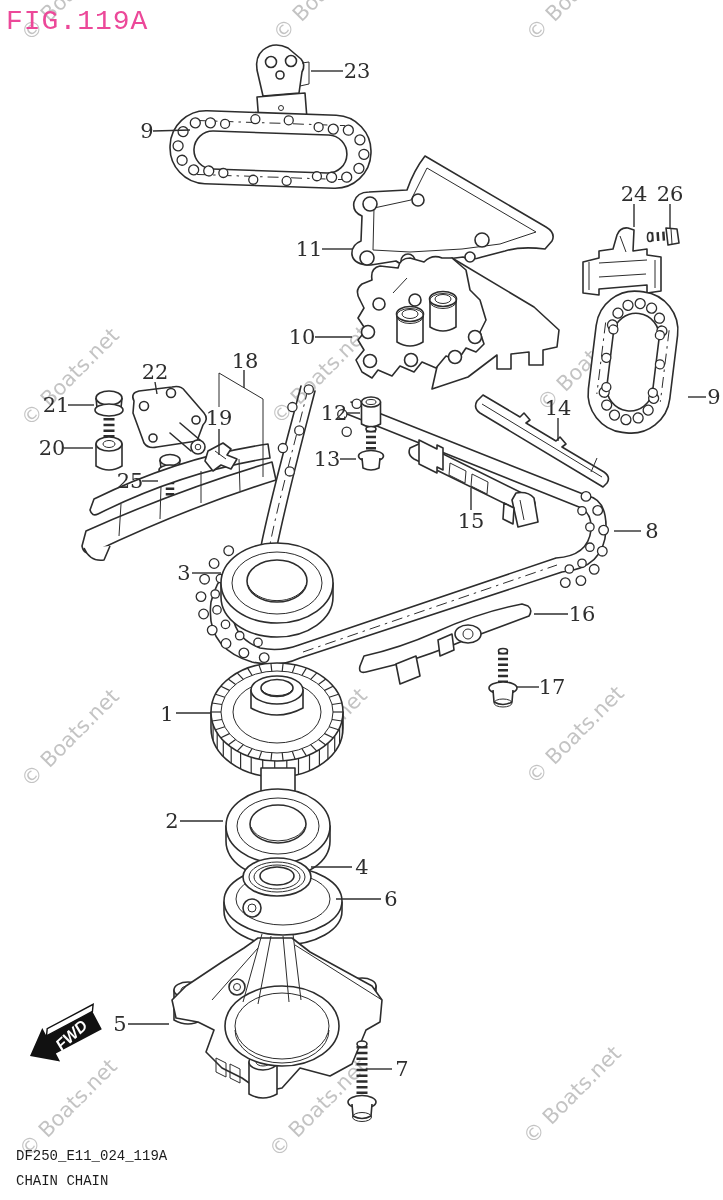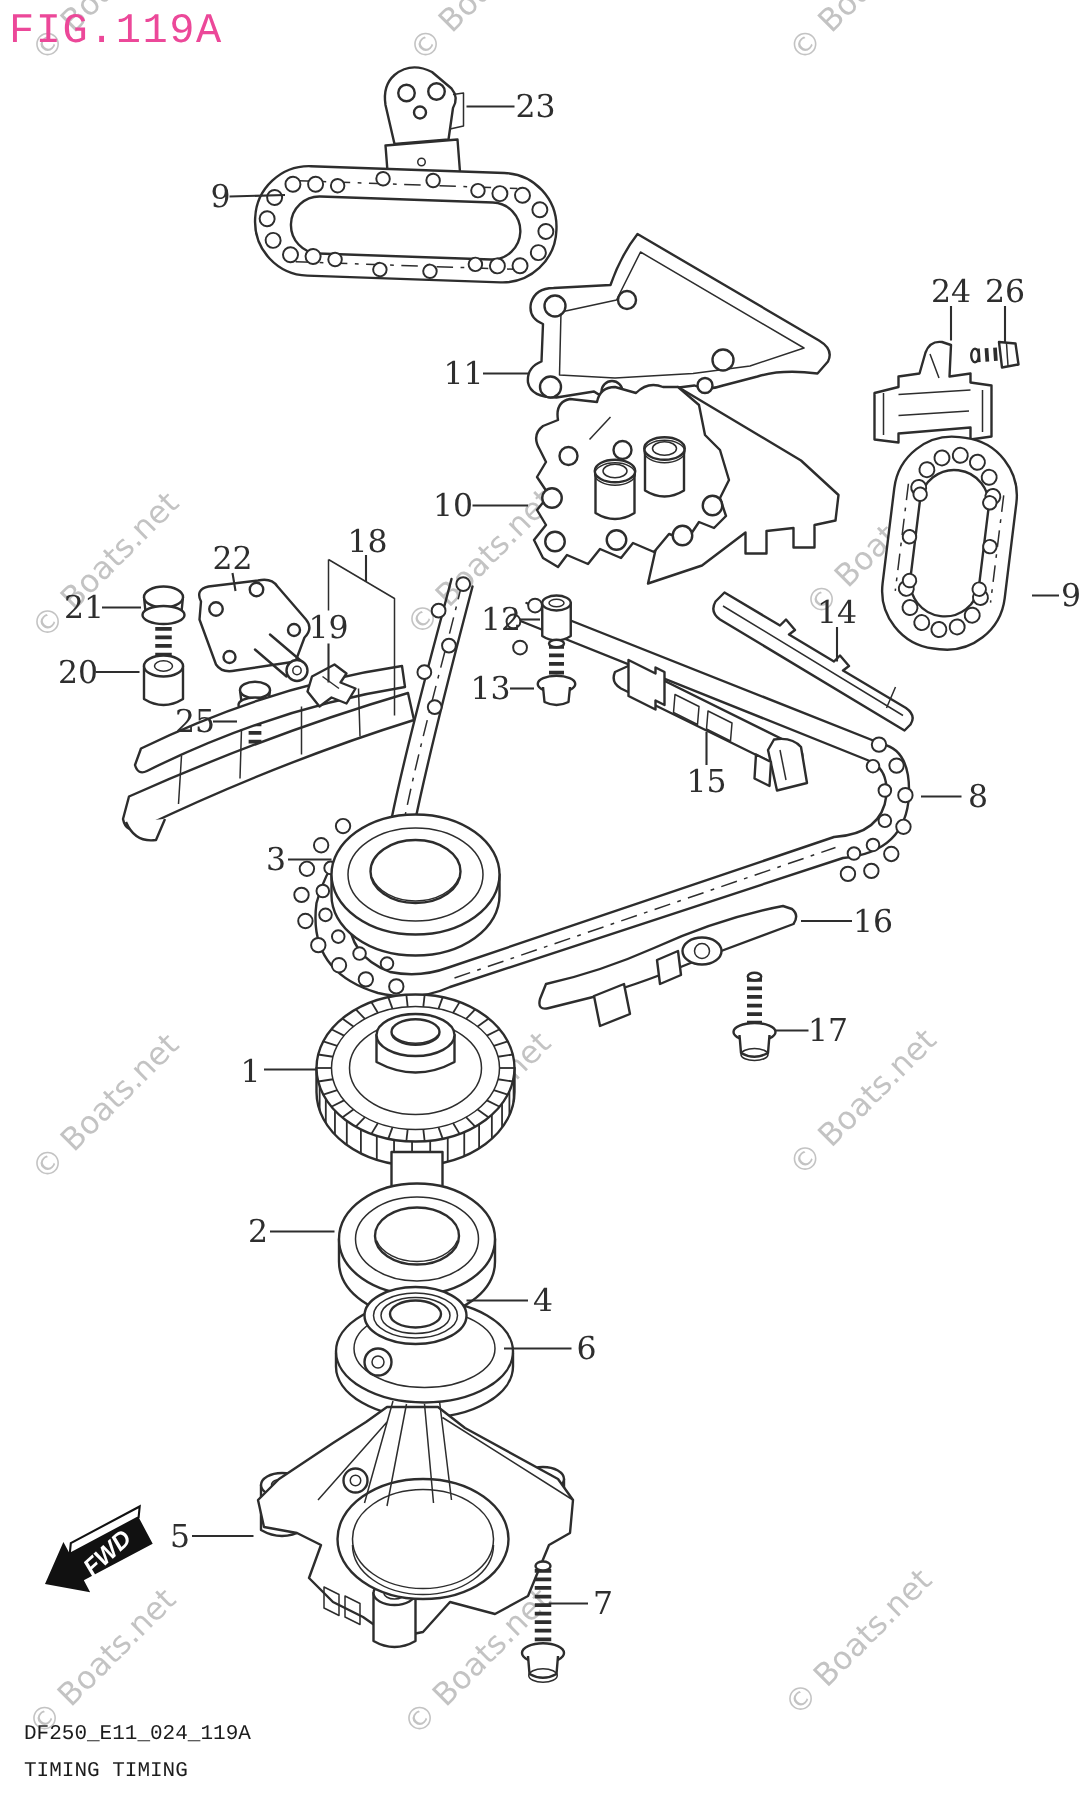--- a/index.html
+++ b/index.html
@@ -477,15 +477,15 @@
         <text x="120" y="1031" text-anchor="middle" class="callout">5</text>
         <line x1="366" y1="1069" x2="392" y2="1069" class="leader"></line>
         <text x="402" y="1076" text-anchor="middle" class="callout">7</text>
       </g>
   </svg>
 
   <div class="fig-title">FIG.119A</div>
 
   <div class="footer">
     <div class="code">DF250_E11_024_119A</div>
-    <div class="name">TIMING TIMING</div>
+    <div class="name">CHAIN CHAIN</div>
   </div>
 </div>
 
 </body></html>

